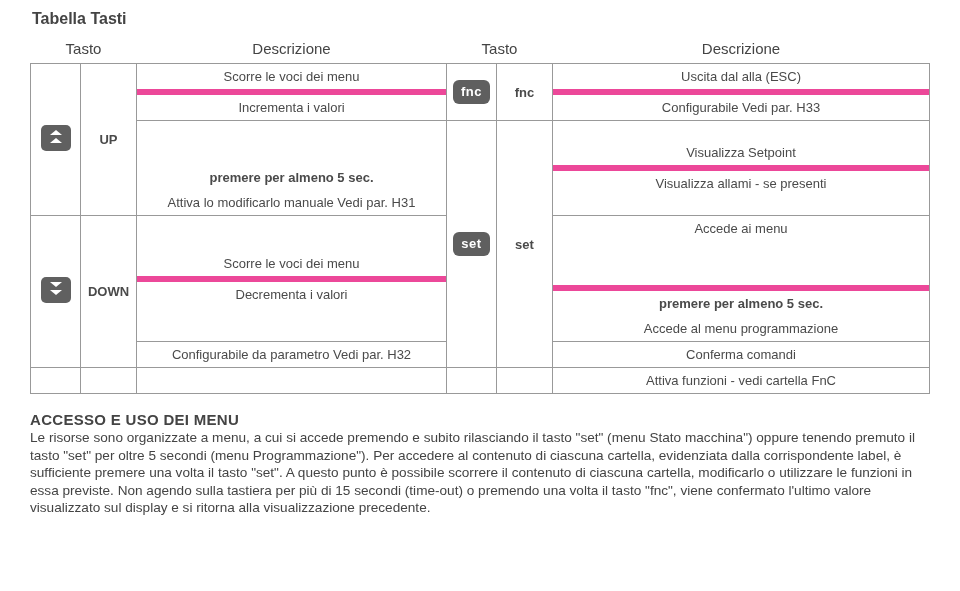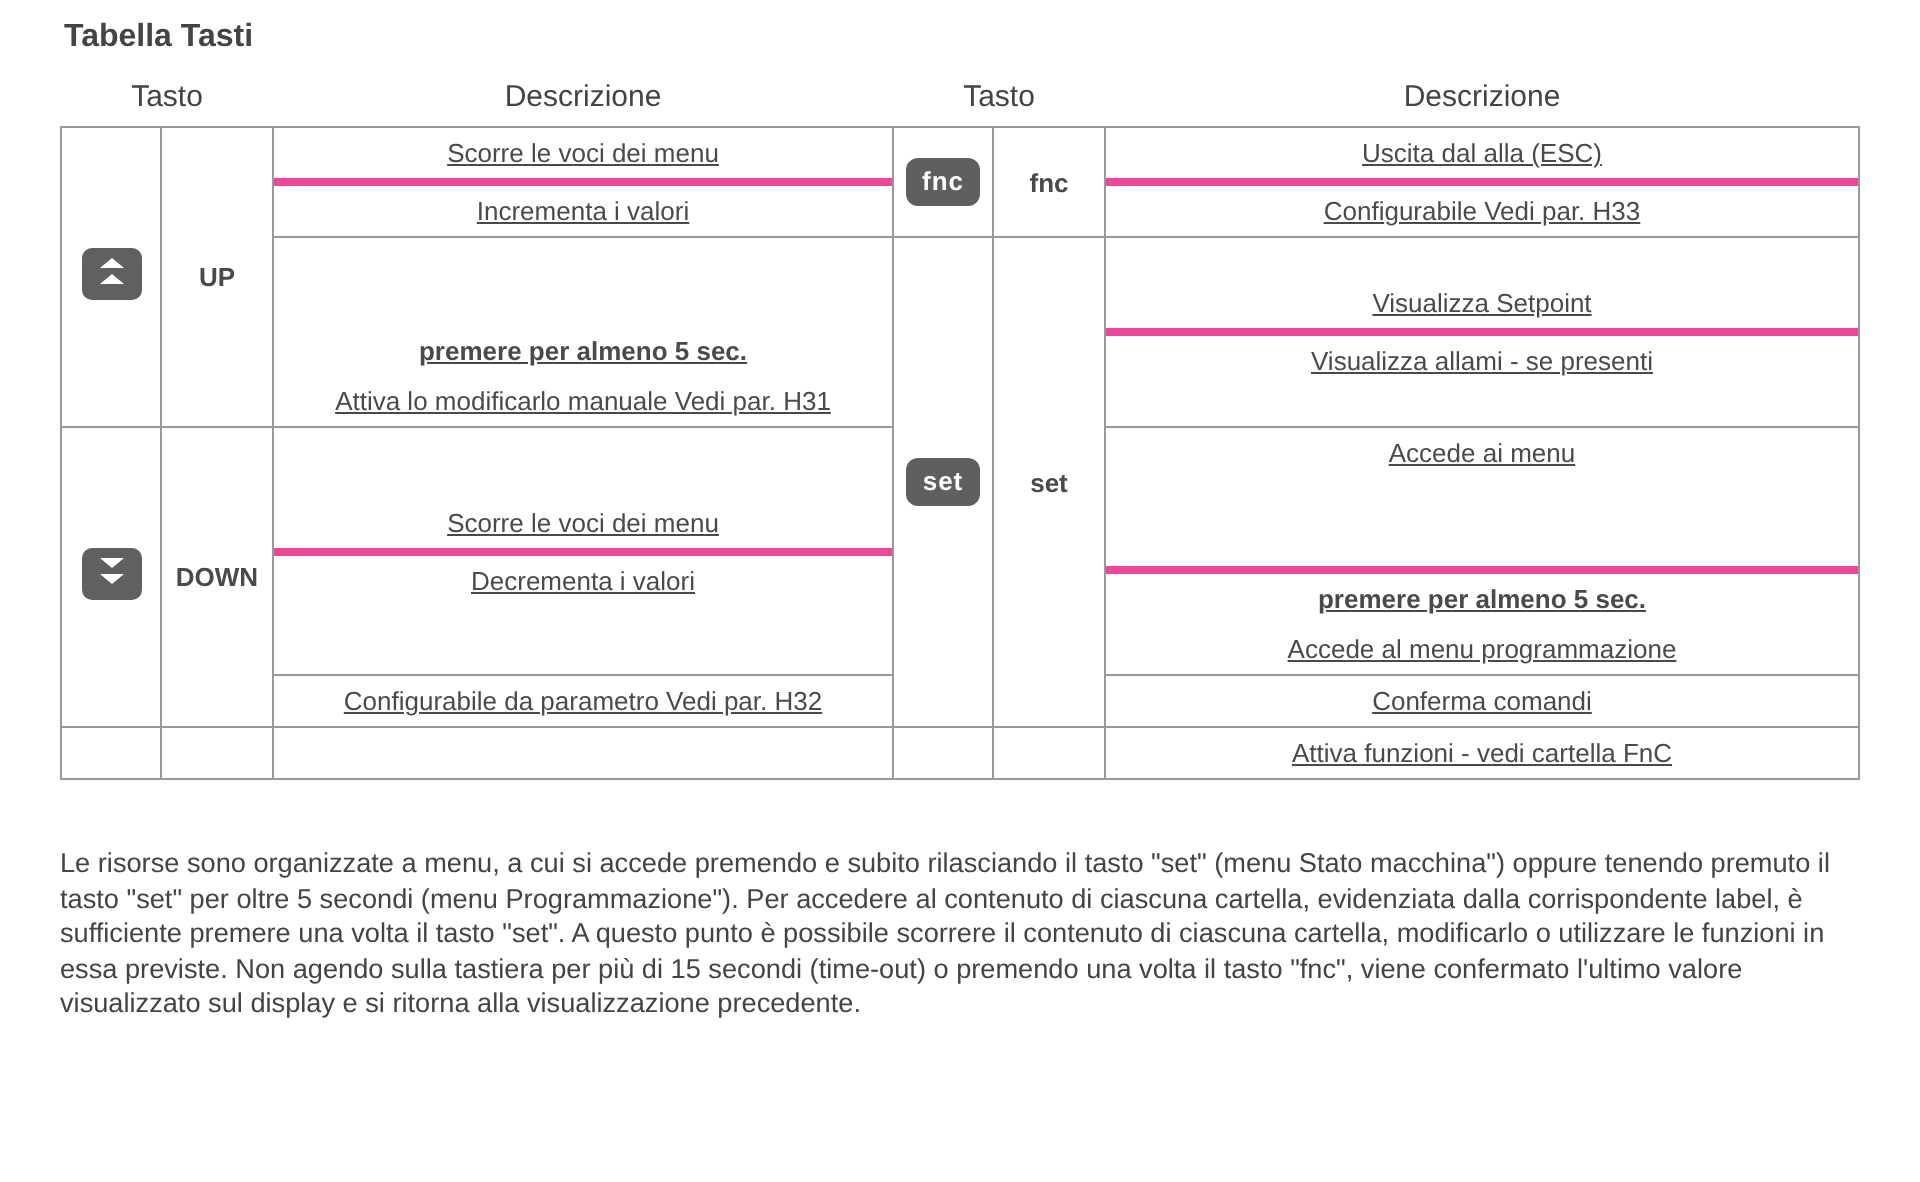--- a/index.html
+++ b/index.html
@@ -5,22 +5,22 @@
   * { box-sizing: border-box; margin: 0; padding: 0; }
   html, body { width: 960px; height: 591px; font-family: Arial, Helvetica, sans-serif; color: #4a4a4a; background: #fff; }
   .page { padding: 10px 30px 8px 30px; position: relative; height: 499px; }
   .title { font-weight: bold; font-size: 16px; margin: 0 0 6px 2px; color: #444; }
   table.main { width: 100%; border-collapse: collapse; }
   .hrow th { font-weight: normal; font-size: 15px; text-align: center; padding: 6px 4px; color: #444; }
   .cell { border: 1px solid #999; vertical-align: middle; font-size: 13px; padding: 0; }
   .iconcol { width: 50px; text-align: center; }
   .labelcol { width: 56px; text-align: center; font-weight: bold; font-size: 13px; }
   .desccol { width: 310px; }
-  .line { padding: 5px 10px; text-align: center; text-decoration: underline; }
-  .sep { border-top: 4px solid #ec4899; }
+  .line { padding: 5px 10px; text-align: center; }
+  .sep { border-top: 6px solid #ec4899; }
   .bold { font-weight: bold; margin-top: 44px; }
   .fncbox, .setbox { display: inline-block; background: #5f5f5f; color: #fff; font-weight: bold; border-radius: 6px; padding: 4px 8px 5px 8px; font-size: 13px; letter-spacing: 0.5px; }
   .keybtn { display: inline-block; width: 30px; height: 26px; background: #606060; border-radius: 5px; position: relative; }
   .chev { display: block; width: 0; height: 0; border-left: 6px solid transparent; border-right: 6px solid transparent; margin: 0 auto; }
   .chev.up { border-bottom: 5px solid #fff; }
   .chev.dn { border-top: 5px solid #fff; }
   .keybtn .stack { position: absolute; top: 5px; left: 0; right: 0; display: flex; flex-direction: column; gap: 3px; align-items: center; }
   
   .body-text { margin-top: 16px; font-size: 13.6px; line-height: 1.28; color: #444; }
   .body-text .h { font-weight: bold; font-size: 15px; letter-spacing: 0.3px; }
@@ -127,18 +127,18 @@
       <td class="cell iconcol"></td>
       <td class="cell labelcol"></td>
       <td class="cell">
         <div class="line">Attiva funzioni - vedi cartella FnC</div>
       </td>
     </tr>
   </tbody>
     </table>
 
   <div class="body-text">
-    <br>
+    <span class="h">ACCESSO E USO DEI MENU</span><br>
     <span>Le risorse sono organizzate a menu, a cui si accede premendo e subito rilasciando il tasto "set" (menu Stato macchina") oppure tenendo premuto il tasto "set" per oltre 5 secondi (menu Programmazione"). Per accedere al contenuto di ciascuna cartella, evidenziata dalla corrispondente label, è sufficiente premere una volta il tasto "set". A questo punto è possibile scorrere il contenuto di ciascuna cartella, modificarlo o utilizzare le funzioni in essa previste. Non agendo sulla tastiera per più di 15 secondi (time-out) o premendo una volta il tasto "fnc", viene confermato l'ultimo valore visualizzato sul display e si ritorna alla visualizzazione precedente.</span>
   </div>
 
 
 </div>
 
 </body></html>

